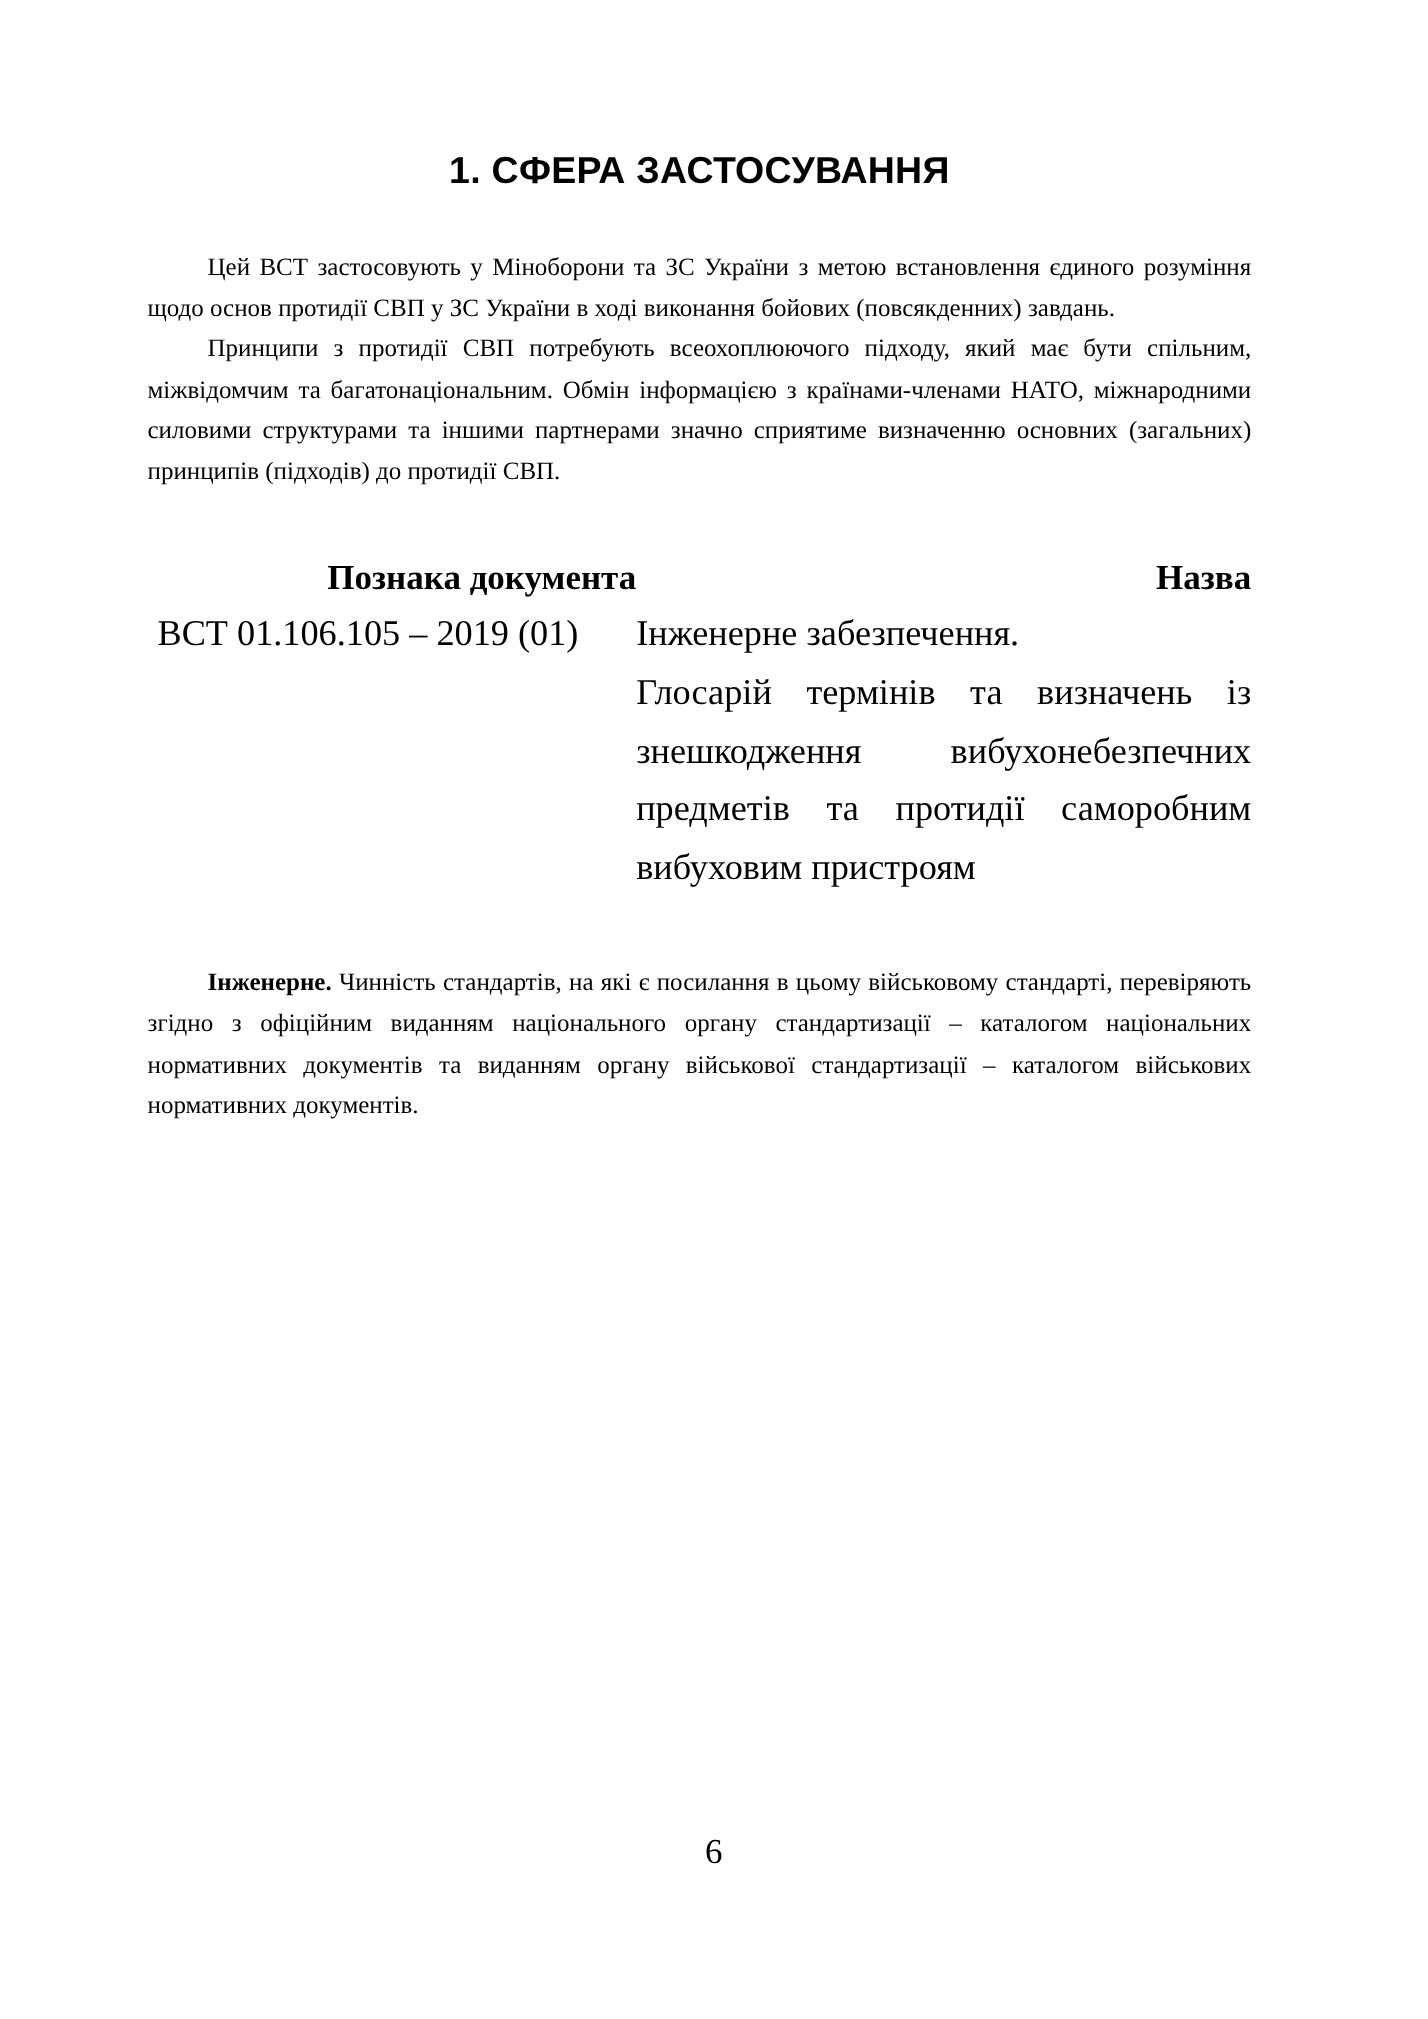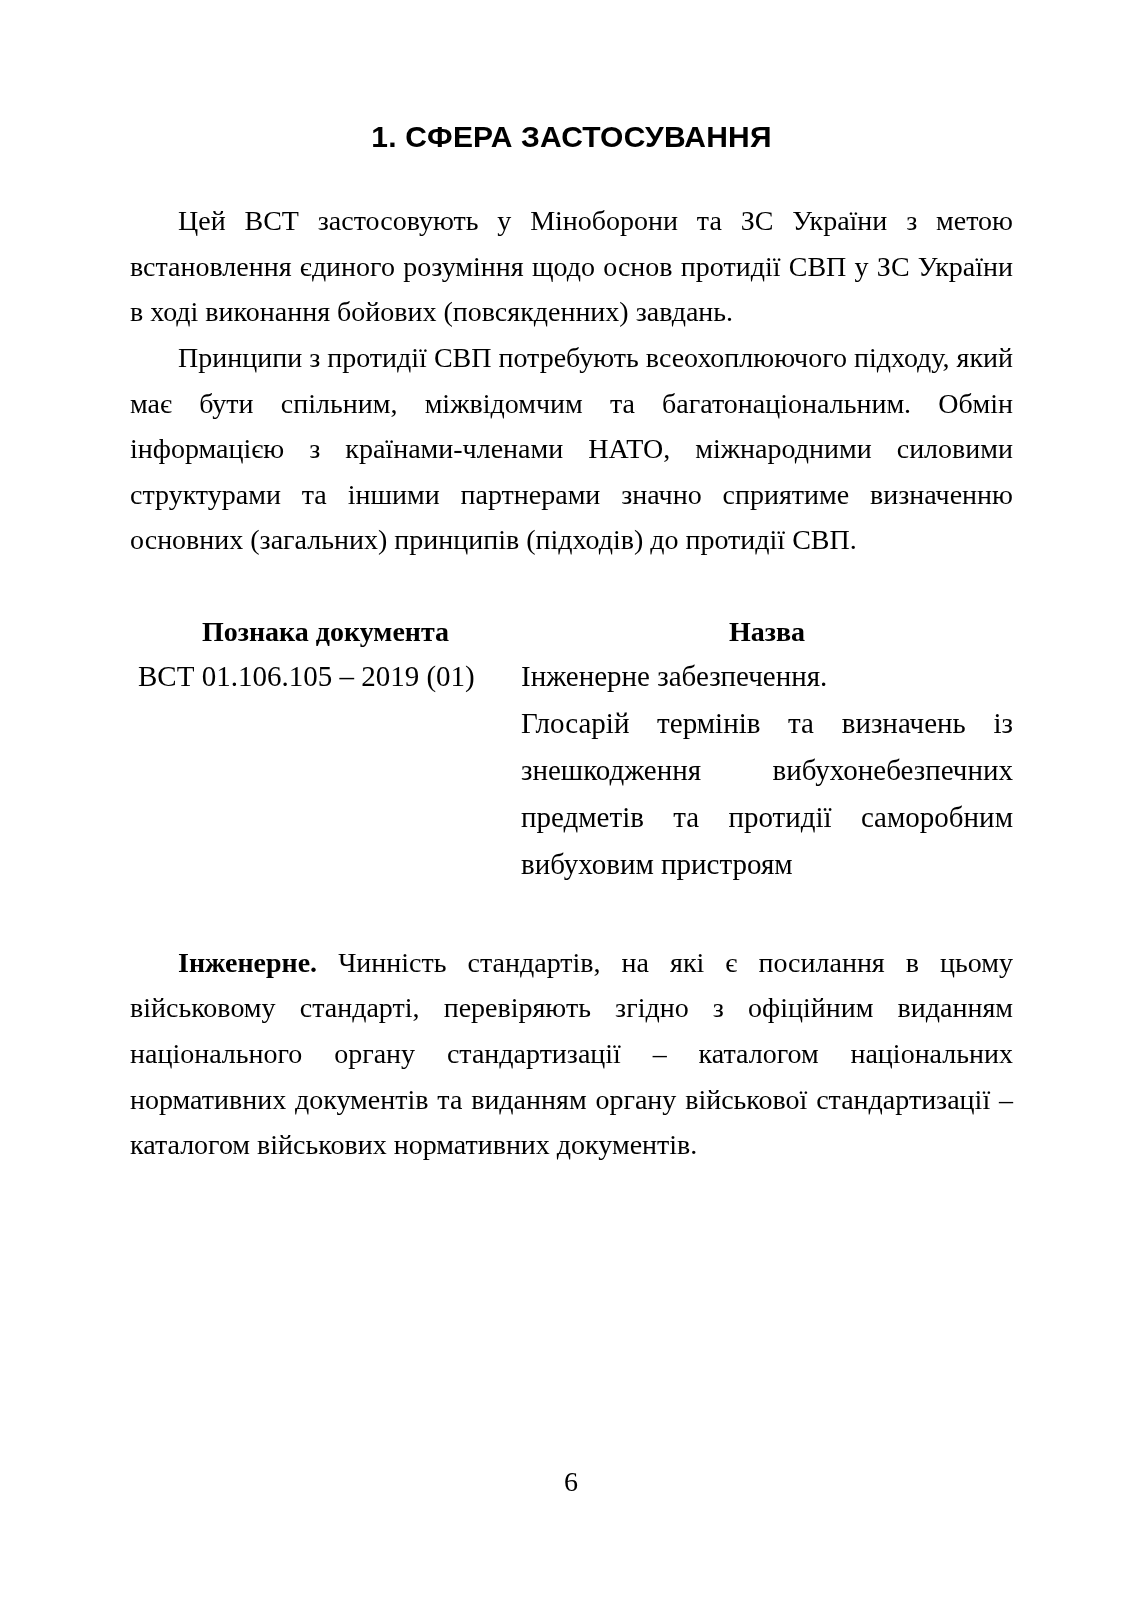--- a/index.html
+++ b/index.html
@@ -18,42 +18,42 @@
     width: 1142px;
     height: 1615px;
     margin: 0 auto;
     background: #ffffff;
     overflow: hidden;
     box-sizing: border-box;
   }
 
   .content {
     position: absolute;
-    left: 130px;
+    left: 118px;
     top: 0;
     width: 883px;
   }
 
   
   .heading {
     font-family: "Liberation Sans", "DejaVu Sans", sans-serif;
     font-weight: bold;
     font-size: 30px;
     letter-spacing: 0.2px;
     text-align: center;
     color: #000000;
     white-space: nowrap;
   }
   .h-sec1 { margin: 120px 0 0 0; }
   .h-sec2 { margin: 84px 0 0 0; }
   .h-sec3 { margin: 88px 0 0 0; }
 
   
   .para {
-    font-size: 28px;
+    font-size: 20px;
     line-height: 1.63;
     text-align: justify;
     text-justify: inter-word;
     text-indent: 48px;
     margin: 0;
     hyphens: none;
   }
 
   .block-first { margin-top: 44px; }
 
@@ -75,21 +75,21 @@
   .col-code {
     width: 375px;
   }
   .col-title {
     width: 482px;
   }
   .ref-head {
     font-size: 28px;
     font-weight: bold;
     line-height: 1.5;
-    text-align: center;
+    text-align: right;
     padding-left: 8px;
   }
   .ref-head.title-head { padding-left: 0; }
 
   .ref-cell {
     font-size: 29px;
     line-height: 1.62;
     padding-top: 10px;
   }
   .ref-cell.code {

